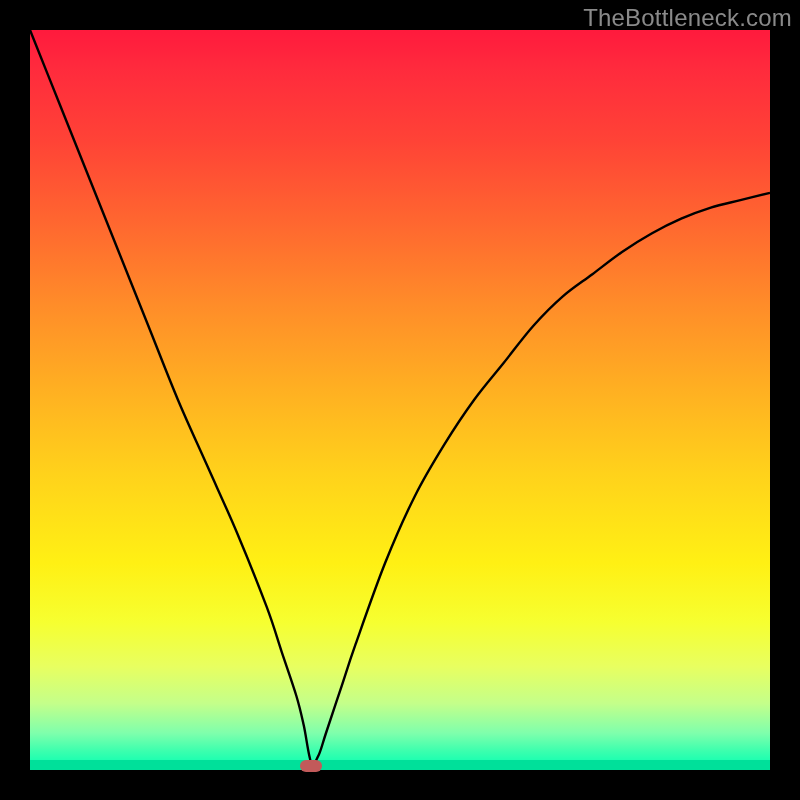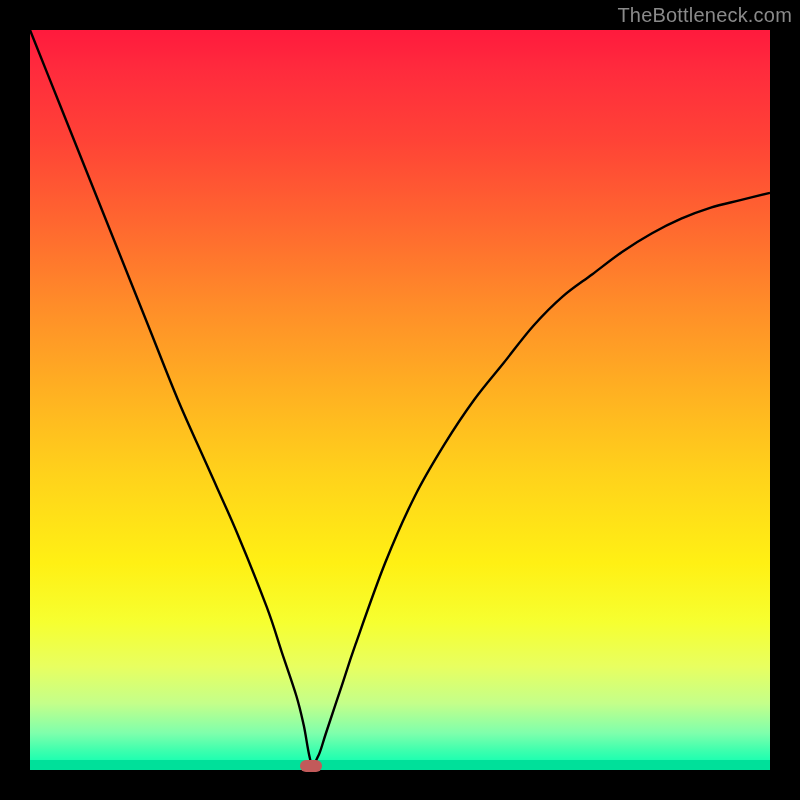--- a/index.html
+++ b/index.html
@@ -46,21 +46,21 @@
     right: 0;
     bottom: 0;
     height: 10px;
     background: #00e09a;
   }
   .watermark {
     position: absolute;
     top: 4px;
     right: 8px;
     color: #8a8a8a;
-    font-size: 20px;
+    font-size: 24px;
     letter-spacing: 0.2px;
     user-select: none;
   }
   .marker {
     position: absolute;
     width: 22px;
     height: 12px;
     border-radius: 6px;
     background: #c25a5a;
     transform: translate(-50%, -50%);

